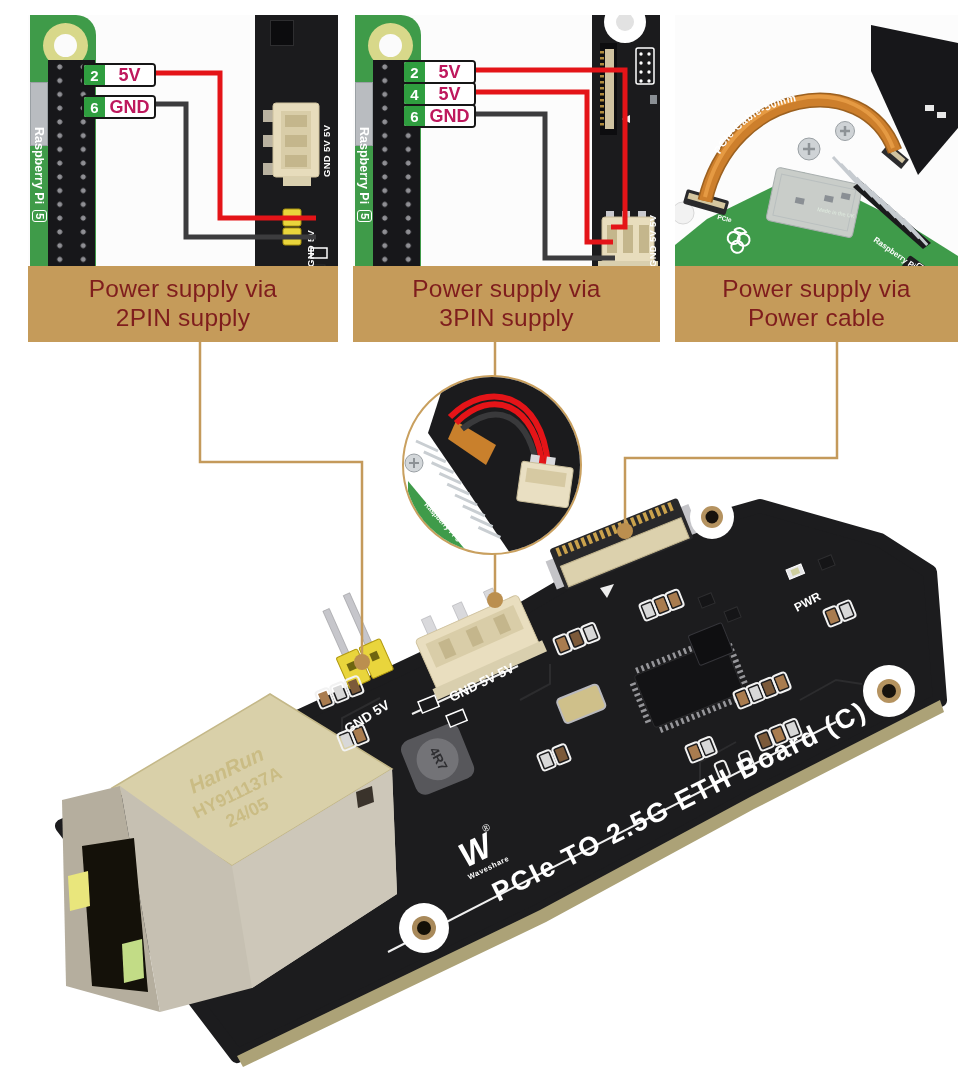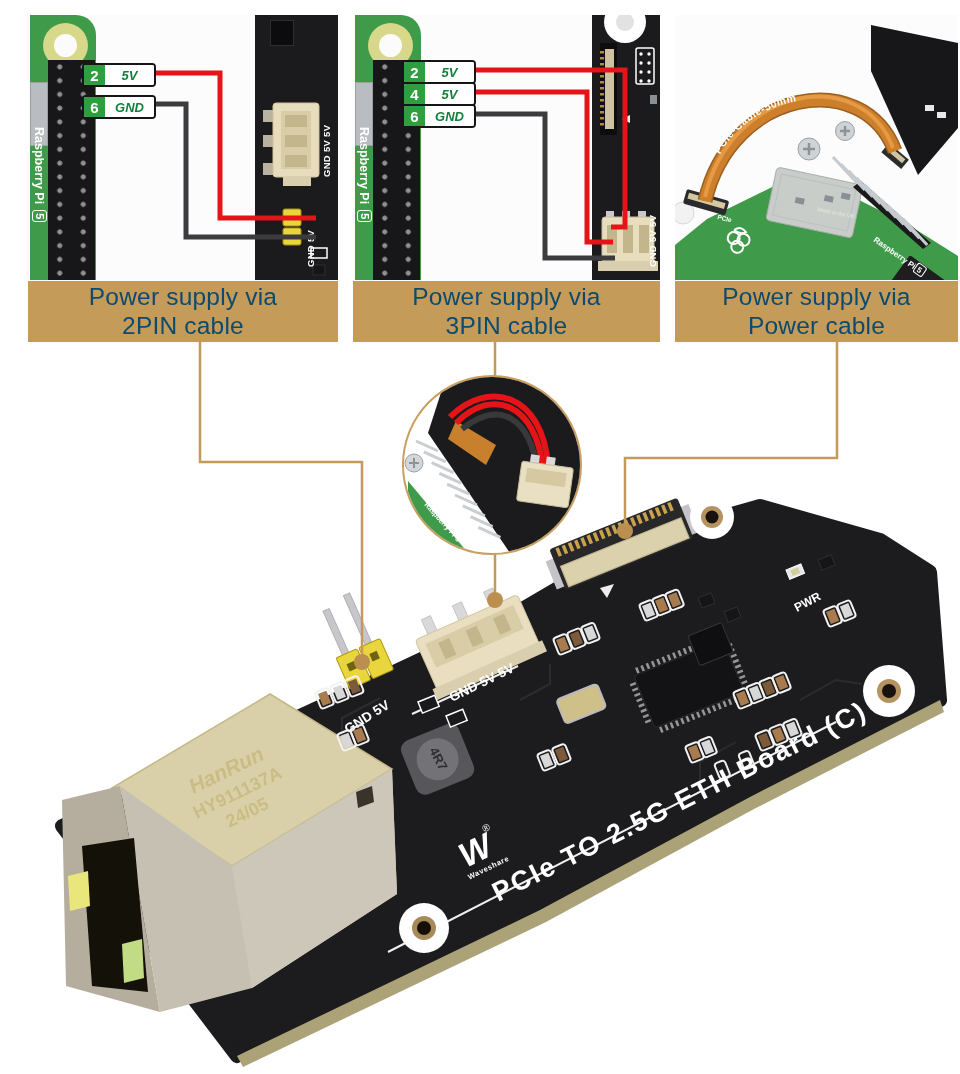--- a/index.html
+++ b/index.html
@@ -6,21 +6,21 @@
   .stage{position:relative;width:960px;height:1074px;background:#fff;overflow:hidden;
          font-family:"Liberation Sans","DejaVu Sans",sans-serif;}
   svg{display:block;}
   .abs{position:absolute;}
   
   .panel{position:absolute;top:15px;height:327px;}
   #panel1{left:28px;width:310px;}
   #panel2{left:353px;width:307px;}
   #panel3{left:675px;width:283px;}
   .photo{position:absolute;left:0;right:0;top:0;bottom:62px;background:#fcfcfc;overflow:hidden;}
-  .caption{position:absolute;left:0;right:0;bottom:0;height:61px;background:#c59b5a;color:#0c4a6e;
+  .caption{position:absolute;left:0;right:0;bottom:0;height:76px;background:#c59b5a;color:#7f1d1d;
            display:flex;flex-direction:column;justify-content:center;text-align:center;
            font-size:24.5px;font-weight:500;line-height:1.17;letter-spacing:.2px;}
   
   .pistrip{position:absolute;left:2px;top:0;bottom:0;width:66px;background:#3f9b49;
            border-top-right-radius:20px;}
   .pihole{position:absolute;left:13px;top:8px;width:45px;height:45px;border-radius:50%;
           background:#d8d88a;}
   .pihole::after{content:"";position:absolute;left:11px;top:11px;width:23px;height:23px;
           border-radius:50%;background:#fbfbfb;}
   .pimetal{position:absolute;left:0px;top:67px;width:16px;height:62px;background:#b9bcc0;
@@ -29,22 +29,22 @@
         background-image:radial-gradient(circle,#8f8f94 2.2px,rgba(0,0,0,0) 2.9px);
         background-size:23.5px 13.75px;}
   .pivert{position:absolute;transform:rotate(90deg);transform-origin:0 0;display:flex;
           align-items:center;gap:6px;color:#fff;font-weight:bold;font-size:12.5px;white-space:nowrap;}
   .pivert .ver{border:1.5px solid #fff;border-radius:3px;padding:0 2px;font-size:11px;line-height:13px;}
   
   .badge{position:absolute;display:flex;height:20px;border:2px solid #161616;border-radius:4px;
          overflow:hidden;background:#fff;}
   .badge .num{width:21px;background:#2f9e3f;color:#fff;display:flex;align-items:center;
          justify-content:center;font-weight:bold;font-size:15px;}
-  .badge .lbl{min-width:41px;padding:0 4px;background:#fff;color:#15803d;display:flex;
-         align-items:center;justify-content:center;font-weight:bold;font-size:13px;font-style:italic;}
+  .badge .lbl{min-width:41px;padding:0 4px;background:#fff;color:#be185d;display:flex;
+         align-items:center;justify-content:center;font-weight:bold;font-size:18px;}
   
   .board1{position:absolute;right:0;top:0;bottom:0;width:83px;background:#1b1b1d;}
   .board2{position:absolute;right:0;top:0;bottom:0;width:68px;background:#1b1b1d;}
   .vtext{position:absolute;color:#fff;font-weight:bold;white-space:nowrap;
          transform:rotate(-90deg);transform-origin:0 0;font-size:9.5px;letter-spacing:.3px;}
   .wires{position:absolute;left:0;top:0;pointer-events:none;}
   
   .inset{position:absolute;left:402px;top:375px;width:176px;height:176px;border-radius:50%;
          border:2px solid #c9a05f;overflow:hidden;background:#fff;z-index:6;}
   #lines-svg{position:absolute;left:0;top:0;z-index:5;pointer-events:none;}
@@ -303,21 +303,21 @@
         <span class="num">2</span>
         <span class="lbl">5V</span>
       </div>
       <div class="badge" style="left:54px;top:80px;">
         <span class="num">6</span>
         <span class="lbl">GND</span>
       </div>
     </div>
     <div class="caption">
       <div>Power supply via</div>
-      <div>2PIN cable</div>
+      <div>2PIN supply</div>
     </div>
   </div>
 
   <div class="panel" id="panel2">
     <div class="photo">
       <div class="pistrip">
         <div class="pihole"></div>
         <div class="pimetal"></div>
         <div class="pivert" style="left:17px;top:112px;">
           <span>Raspberry Pi</span>
@@ -367,21 +367,21 @@
         <span class="num">4</span>
         <span class="lbl">5V</span>
       </div>
       <div class="badge" style="left:49px;top:89px;">
         <span class="num">6</span>
         <span class="lbl">GND</span>
       </div>
     </div>
     <div class="caption">
       <div>Power supply via</div>
-      <div>3PIN cable</div>
+      <div>3PIN supply</div>
     </div>
   </div>
 
   <div class="panel" id="panel3">
     <div class="photo">
       <svg width="283" height="265" viewBox="0 0 283 265">
         <polygon points="0,265 0,230 32,204 128,157 232,209 283,241 283,265" fill="#3f9b4a"></polygon>
         <circle cx="8" cy="198" r="11" fill="#f2f2f2" stroke="#d8d8d8"></circle>
         <g transform="translate(102,152) rotate(12)">
           <rect width="88" height="54" rx="4" fill="#c9cdc9" stroke="#a9afaf"></rect>

